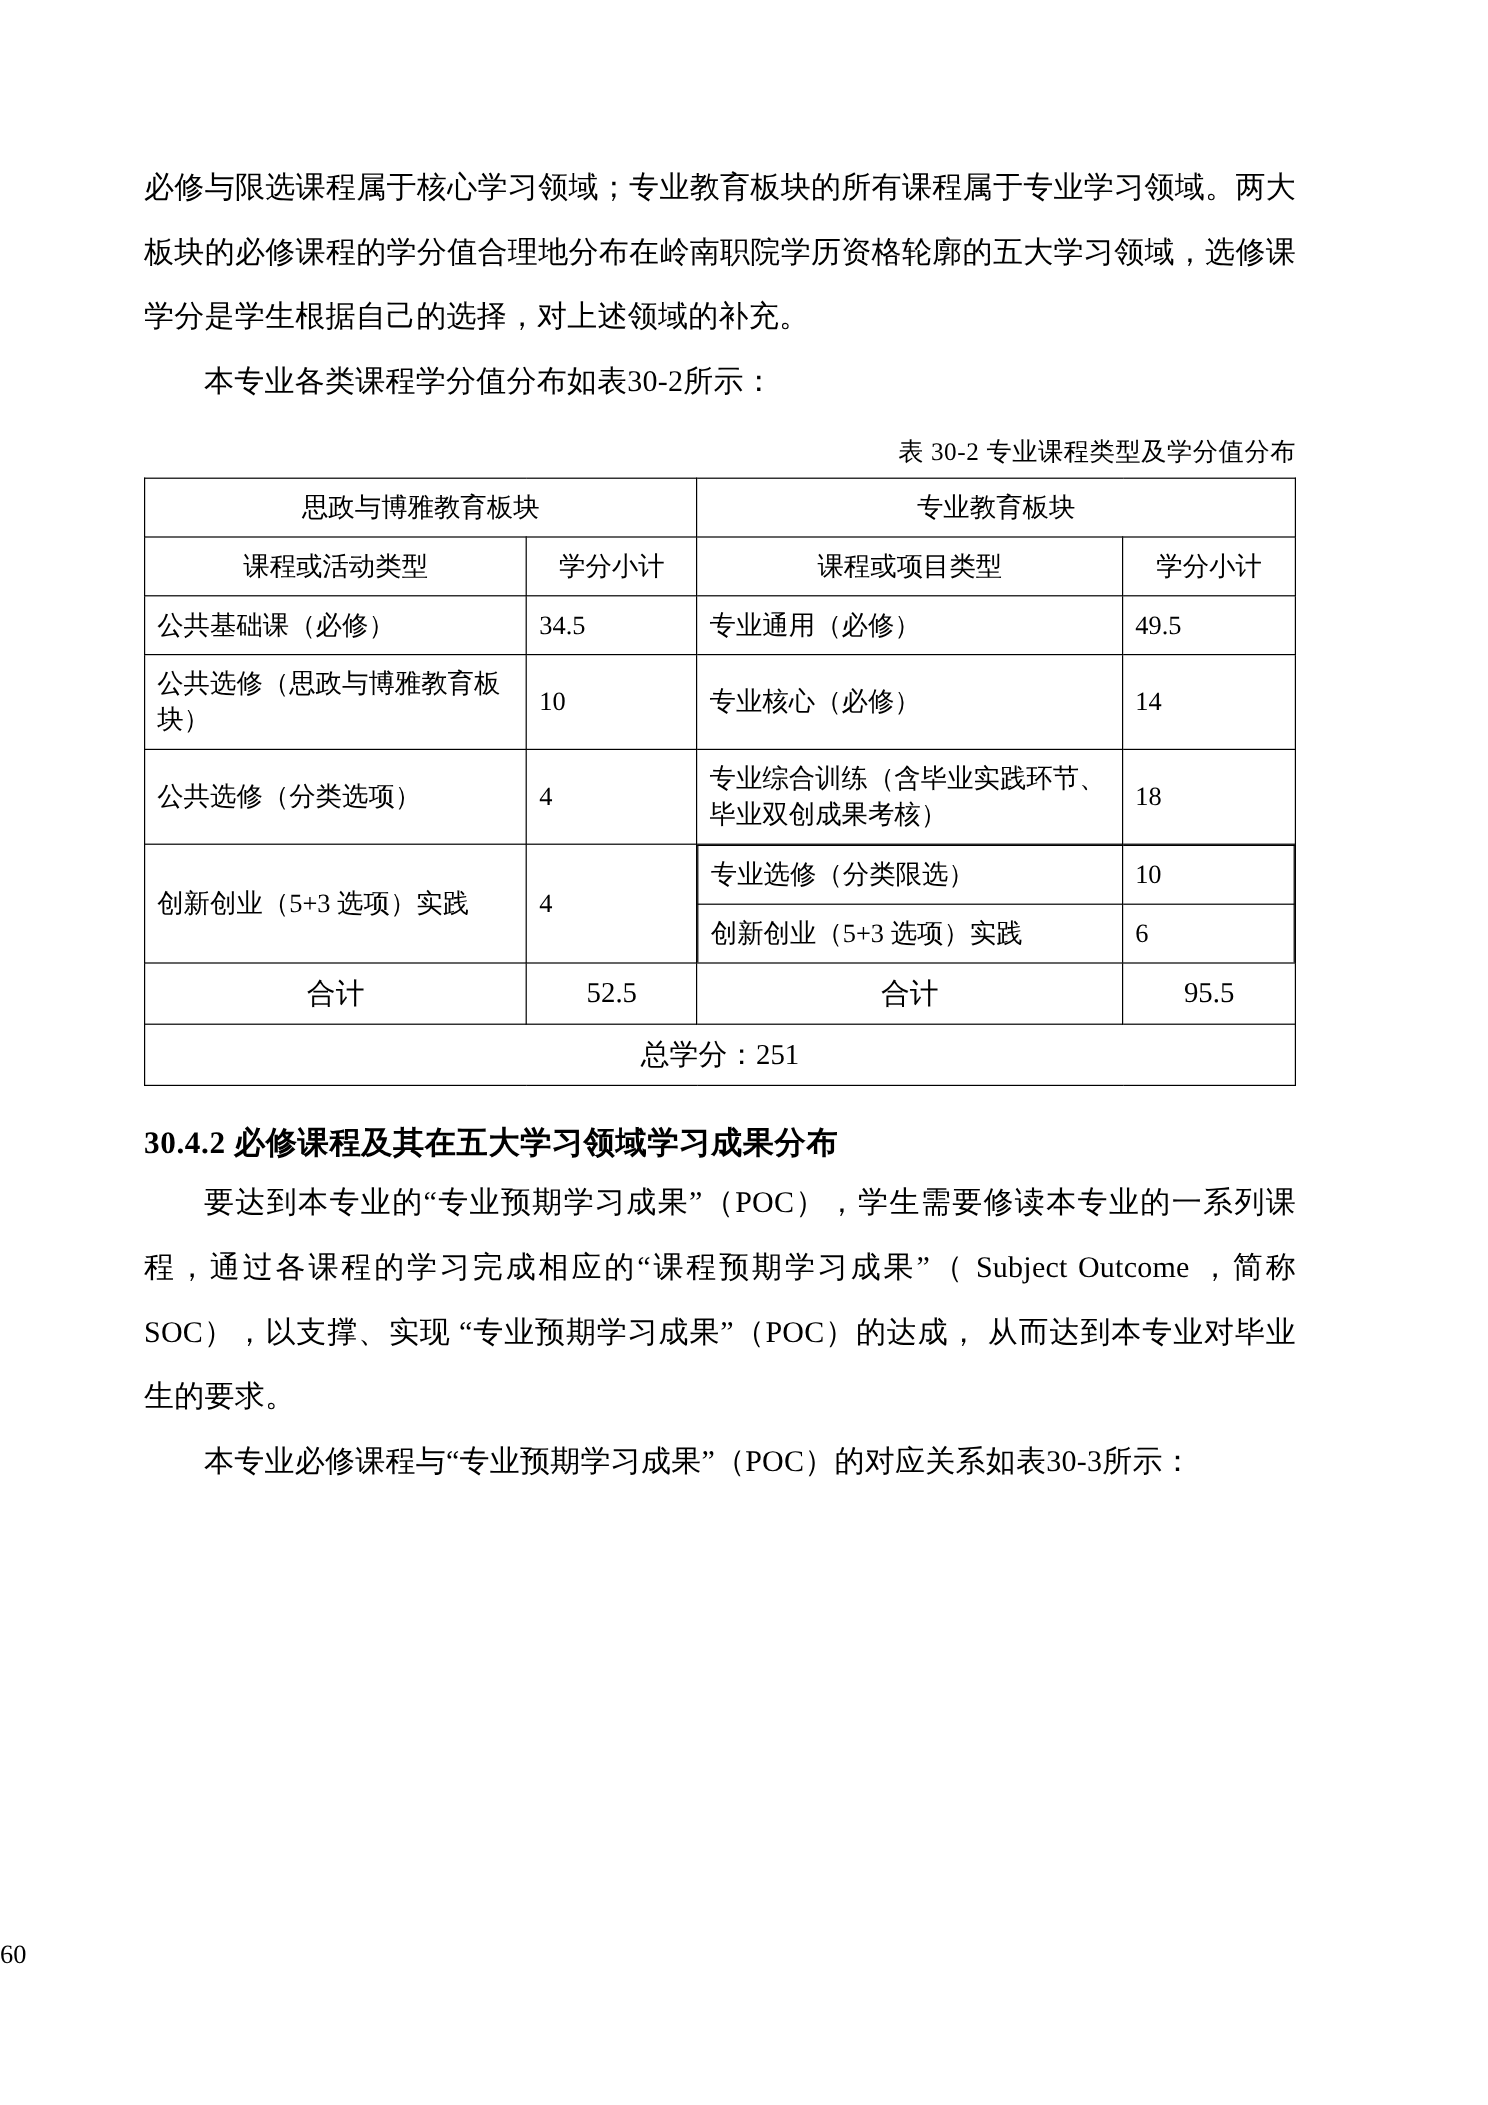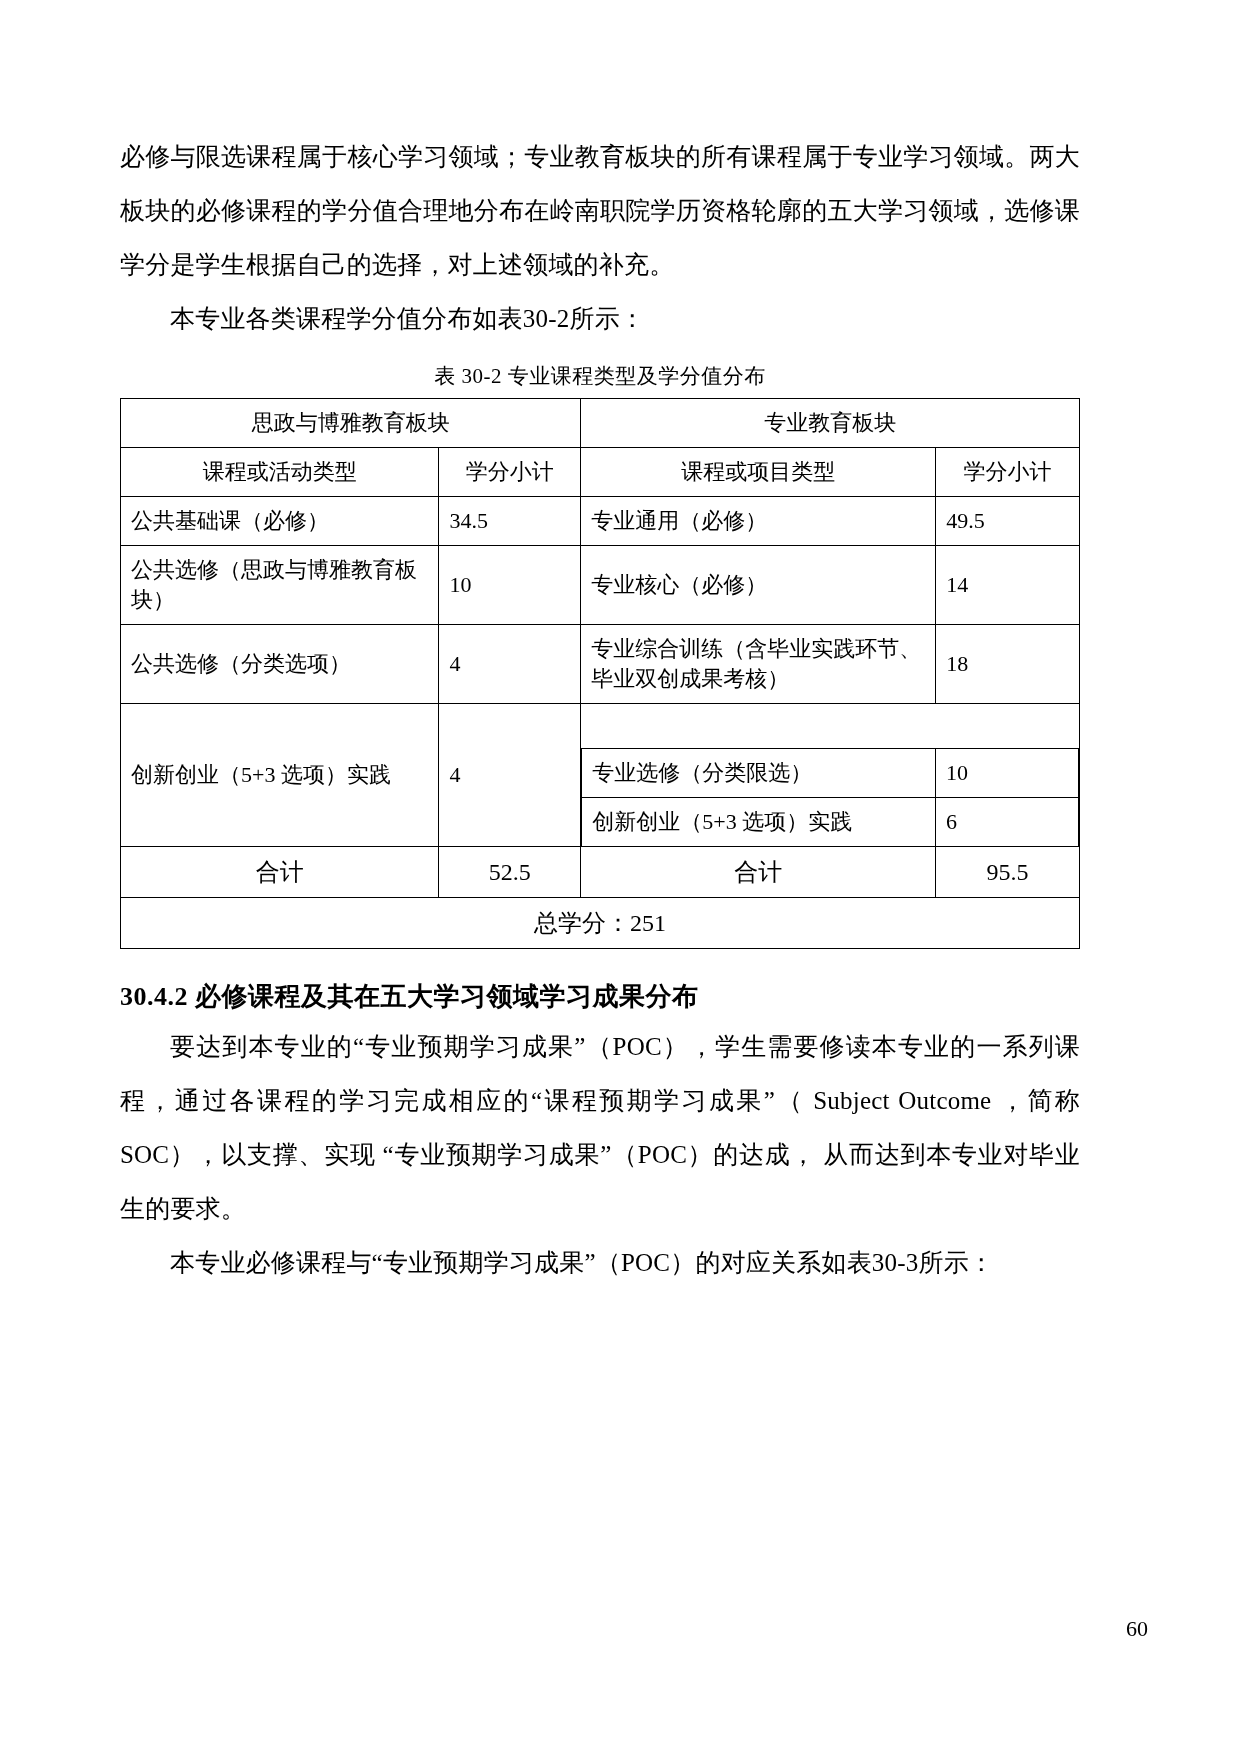--- a/index.html
+++ b/index.html
@@ -26,21 +26,21 @@
     line-height: 54px;
     text-align: justify;
     text-justify: inter-ideograph;
     margin: 0;
     letter-spacing: 0.2px;
   }
   .indent {
     text-indent: 50px;
   }
   .table-caption {
-    text-align: center;
+    text-align: right;
     font-size: 21px;
     margin: 16px 0 8px 0;
     letter-spacing: 0.5px;
   }
   table.credits {
     width: 100%;
     border-collapse: collapse;
     table-layout: fixed;
     font-size: 22px;
   }
@@ -58,21 +58,20 @@
     text-align: left;
   }
   .c-left {
     text-align: left;
     border-radius: 21px;
   }
   .sub-table {
     width: 100%;
     border-collapse: collapse;
     table-layout: fixed;
-    margin-top: 44px;
   }
   .nested-cell {
     padding: 0 !important;
   }
   .sub-table td {
     border: none;
     border-bottom: 1.5px solid #000;
     padding: 9px 10px;
     font-size: 22px;
     vertical-align: middle;
@@ -87,21 +86,21 @@
     font-size: 26px;
     font-weight: bold;
     margin: 30px 0 6px 0;
     letter-spacing: 0.5px;
   }
   .page-number {
     position: absolute;
     bottom: 112px;
     left: 0;
     width: 1148px;
-    text-align: right;
+    text-align: left;
     font-size: 22px;
   }
   .col-a { width: 33.2%; }
   .col-b { width: 14.8%; }
   .col-c { width: 37.0%; }
   .col-d { width: 15.0%; }
   .total-row td {
     text-align: center;
     font-weight: bold;
     font-size: 24px;

